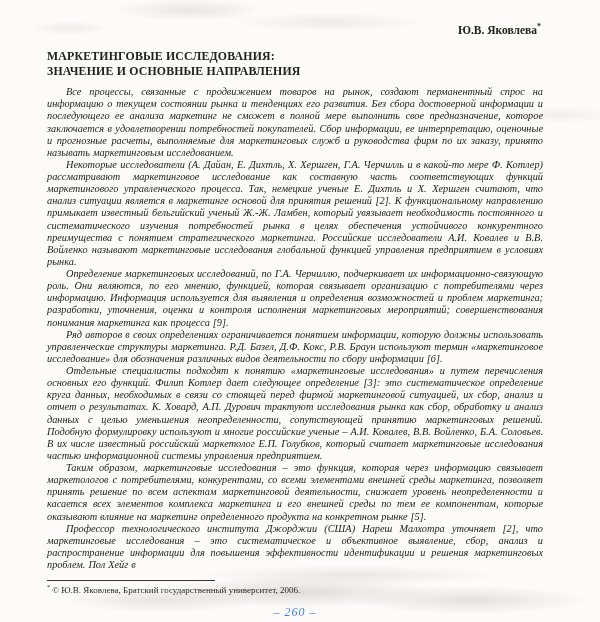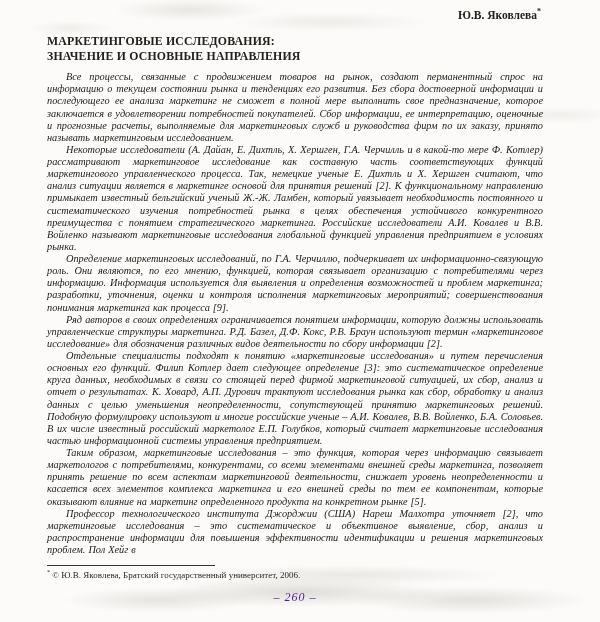--- a/index.html
+++ b/index.html
@@ -22,21 +22,21 @@
       radial-gradient(ellipse 170px 20px at 470px 600px, rgba(178,176,170,0.34), transparent 70%),
       radial-gradient(ellipse 140px 18px at 160px 600px, rgba(178,176,170,0.30), transparent 70%),
       radial-gradient(ellipse 220px 14px at 350px 575px, rgba(178,176,170,0.26), transparent 70%);
     color: #24211d;
   }
   .page {
     position: relative;
     box-sizing: border-box;
     width: 588px;
     height: 622px;
-    padding: 9px 45px 0 47px;
+    padding: 24px 45px 0 47px;
   }
   .author-line {
     text-align: right;
     font-weight: bold;
     font-size: 11.5px;
     line-height: 13px;
     padding-right: 2px;
     margin-bottom: 12px;
   }
   .author-line sup {
@@ -79,37 +79,37 @@
     vertical-align: super;
     line-height: 0;
     margin-right: 2px;
   }
   .page-number {
     margin-top: 9px;
     text-align: center;
     font-style: italic;
     font-size: 12px;
     letter-spacing: 1px;
-    color: #4c1d95;
+    color: #3b82f6;
   }
 </style>
 </head>
 <body>
 
 <div class="page">
 
   <div class="author-line"><span>Ю.В. Яковлева</span><sup>*</sup></div>
 
   <h1 class="title"><span>МАРКЕТИНГОВЫЕ ИССЛЕДОВАНИЯ:</span><br><span>ЗНАЧЕНИЕ И ОСНОВНЫЕ НАПРАВЛЕНИЯ</span></h1>
 
   <div class="body-text">
     <p>Все процессы, связанные с продвижением товаров на рынок, создают перманентный спрос на информацию о текущем состоянии рынка и тенденциях его развития. Без сбора достоверной информации и последующего ее анализа маркетинг не сможет в полной мере выполнить свое предназначение, которое заключается в удовлетворении потребностей покупателей. Сбор информации, ее интерпретацию, оценочные и прогнозные расчеты, выполняемые для маркетинговых служб и руководства фирм по их заказу, принято называть маркетинговым исследованием.</p>
     <p>Некоторые исследователи (А. Дайан, Е. Дихтль, Х. Хершген, Г.А. Черчилль и в какой-то мере Ф. Котлер) рассматривают маркетинговое исследование как составную часть соответствующих функций маркетингового управленческого процесса. Так, немецкие ученые Е. Дихтль и Х. Хершген считают, что анализ ситуации является в маркетинге основой для принятия решений [2]. К функциональному направлению примыкает известный бельгийский ученый Ж.-Ж. Ламбен, который увязывает необходимость постоянного и систематического изучения потребностей рынка в целях обеспечения устойчивого конкурентного преимущества с понятием стратегического маркетинга. Российские исследователи А.И. Ковалев и В.В. Войленко называют маркетинговые исследования глобальной функцией управления предприятием в условиях рынка.</p>
     <p>Определение маркетинговых исследований, по Г.А. Черчиллю, подчеркивает их информационно-связующую роль. Они являются, по его мнению, функцией, которая связывает организацию с потребителями через информацию. Информация используется для выявления и определения возможностей и проблем маркетинга; разработки, уточнения, оценки и контроля исполнения маркетинговых мероприятий; совершенствования понимания маркетинга как процесса [9].</p>
-    <p>Ряд авторов в своих определениях ограничивается понятием информации, которую должны использовать управленческие структуры маркетинга. Р.Д. Базел, Д.Ф. Кокс, Р.В. Браун используют термин «маркетинговое исследование» для обозначения различных видов деятельности по сбору информации [2].</p>
+    <p>Ряд авторов в своих определениях ограничивается понятием информации, которую должны использовать управленческие структуры маркетинга. Р.Д. Базел, Д.Ф. Кокс, Р.В. Браун используют термин «маркетинговое исследование» для обозначения различных видов деятельности по сбору информации [6].</p>
     <p>Отдельные специалисты подходят к понятию «маркетинговые исследования» и путем перечисления основных его функций. Филип Котлер дает следующее определение [3]: это систематическое определение круга данных, необходимых в связи со стоящей перед фирмой маркетинговой ситуацией, их сбор, анализ и отчет о результатах. К. Ховард, А.П. Дурович трактуют исследования рынка как сбор, обработку и анализ данных с целью уменьшения неопределенности, сопутствующей принятию маркетинговых решений. Подобную формулировку используют и многие российские ученые – А.И. Ковалев, В.В. Войленко, Б.А. Соловьев. В их числе известный российский маркетолог Е.П. Голубков, который считает маркетинговые исследования частью информационной системы управления предприятием.</p>
     <p>Таким образом, маркетинговые исследования – это функция, которая через информацию связывает маркетологов с потребителями, конкурентами, со всеми элементами внешней среды маркетинга, позволяет принять решение по всем аспектам маркетинговой деятельности, снижает уровень неопределенности и касается всех элементов комплекса маркетинга и его внешней среды по тем ее компонентам, которые оказывают влияние на маркетинг определенного продукта на конкретном рынке [5].</p>
     <p>Профессор технологического института Джорджии (США) Нареш Малхотра уточняет [2], что маркетинговые исследования – это систематическое и объективное выявление, сбор, анализ и распространение информации для повышения эффективности идентификации и решения маркетинговых проблем. Пол Хейг в</p>
   </div>
 
   <div class="footnote-block">
     <div class="footnote-sep"></div>
     <div class="footnote"><sup>*</sup><span>© Ю.В. Яковлева, Братский государственный университет, 2006.</span></div>
   </div>
 

